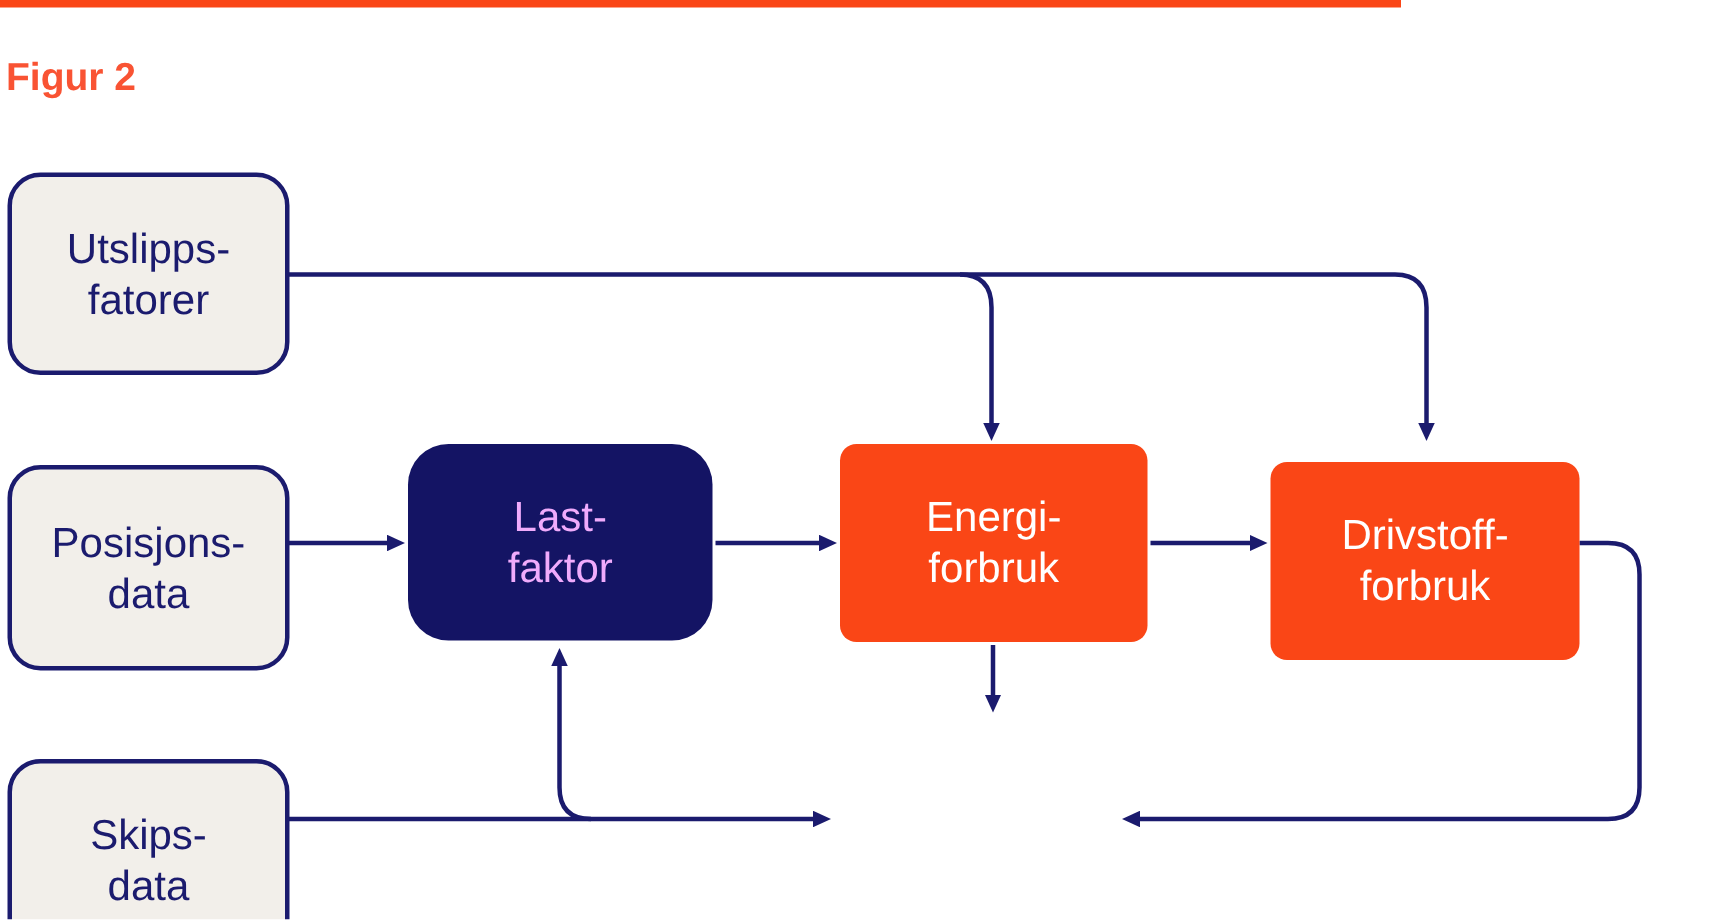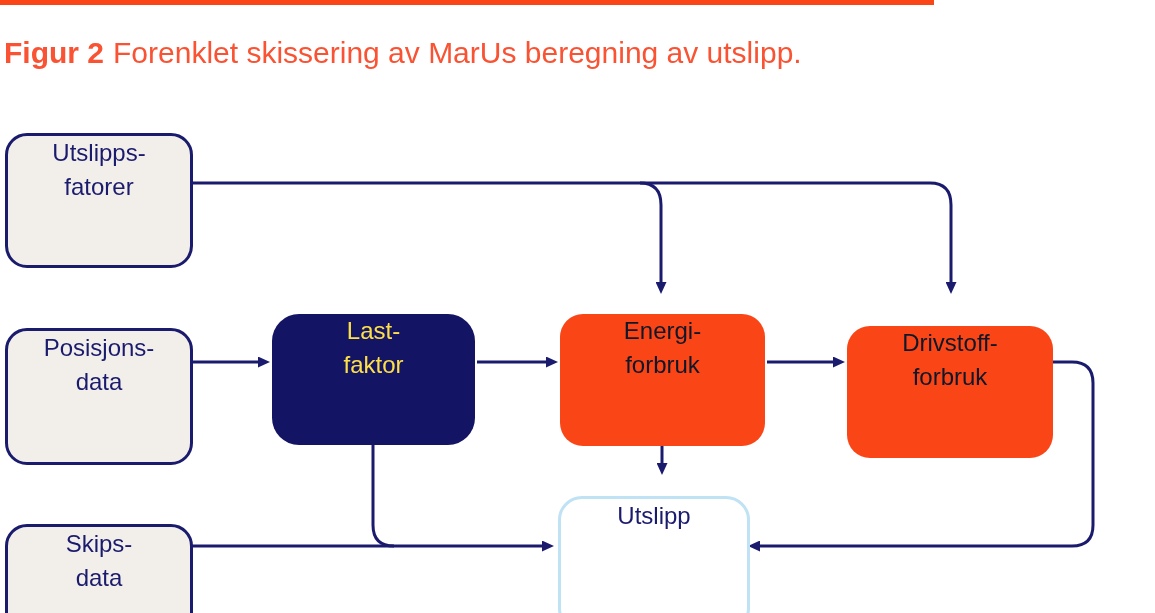--- a/index.html
+++ b/index.html
@@ -11,48 +11,46 @@
     --light-blue:#bfe2f4;
     --background:#ffffff;
   }
   html,body{margin:0;padding:0;background:#fff;}
   .canvas{
     position:relative;width:1155px;height:613px;background:var(--background);
     font-family:"Liberation Sans",sans-serif;overflow:hidden;
   }
   .topbar{position:absolute;left:0;top:0;width:934px;height:5px;background:var(--accent-orange);}
   .title{
-    position:absolute;left:4px;top:36px;font-size:30px;color:var(--title-orange);
-    display:flex;gap:9px;white-space:nowrap;align-items:center;
+    position:absolute;left:4px;top:36px;font-size:26px;color:var(--title-orange);
+    display:flex;gap:23px;white-space:nowrap;align-items:center;
   }
   .title-label{font-weight:bold;}
   .edges{position:absolute;left:0;top:0;}
   .edge{fill:none;stroke:var(--navy);stroke-width:3;}
   .arrowhead{fill:var(--navy);stroke:none;}
   .node{
-    position:absolute;display:flex;align-items:flex-start;justify-content:center;
-    text-align:center;font-size:24px;line-height:34px;white-space:pre-line;
+    position:absolute;display:flex;align-items:center;justify-content:center;
+    text-align:center;font-size:28px;line-height:34px;white-space:pre-line;
     color:var(--navy);
-    margin-top:18px;
   }
   .node.input{background:var(--beige);border:3px solid var(--navy);border-radius:22px;}
-  .node.navy{background:var(--navy-fill);color:#fde047;border-radius:27px;}
-  .node.orange{background:var(--accent-orange);color:#0f172a;border-radius:23px;}
+  .node.navy{background:var(--navy-fill);color:#f0abfc;border-radius:27px;}
+  .node.orange{background:var(--accent-orange);color:#ffffff;border-radius:11px;}
   .node.output{background:#ffffff;border:3px solid var(--light-blue);border-radius:24px;}
 </style>
 </head>
 <body>
 
 <div class="canvas">
 
   <div class="topbar"></div>
 
   <div class="title">
     <span class="title-label">Figur 2</span>
-    <span class="title-caption">Forenklet skissering av MarUs beregning av utslipp.</span>
   </div>
 
   <svg class="edges" width="1155" height="613" viewBox="0 0 1155 613" aria-hidden="true">
     <defs>
       <marker id="arw" viewBox="0 0 12 11" refX="1" refY="5.5" markerWidth="12" markerHeight="11" markerUnits="userSpaceOnUse" orient="auto">
         <path class="arrowhead" d="M0 0 L12 5.5 L0 11 Z"></path>
       </marker>
     </defs>
     <path class="edge" d="M 187 183 H 930 Q 951 183 951 205 V 283" marker-end="url(#arw)"></path>
     <path class="edge" d="M 640 183 Q 661 183 661 205 V 283" marker-end="url(#arw)"></path>
@@ -88,17 +86,14 @@
   <div class="node orange" style="left:560px;top:296px;width:205px;height:132px">
     <span>Energi-
 forbruk</span>
   </div>
 
   <div class="node orange" style="left:847px;top:308px;width:206px;height:132px">
     <span>Drivstoff-
 forbruk</span>
   </div>
 
-  <div class="node output" style="left:558px;top:478px;width:186px;height:130px">
-    <span>Utslipp</span>
-  </div>
 
 </div>
 
 </body></html>

